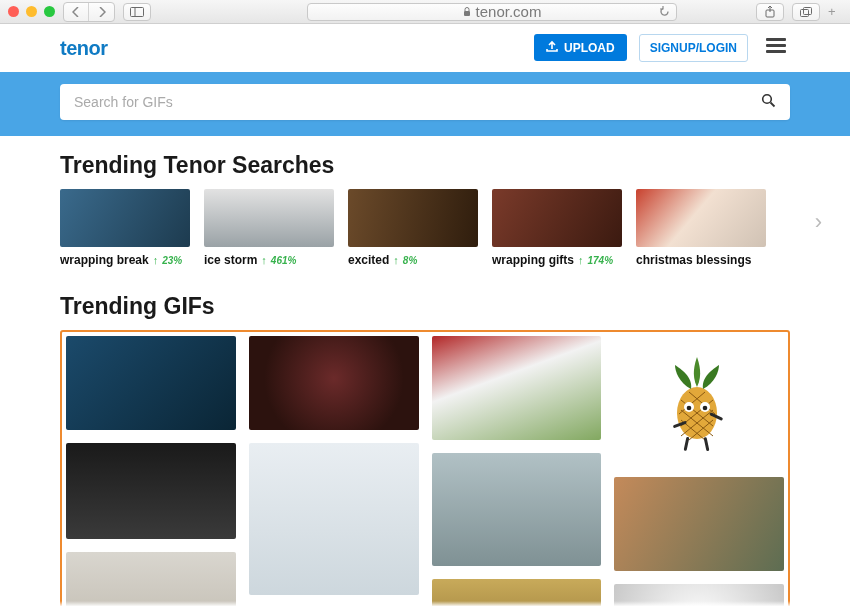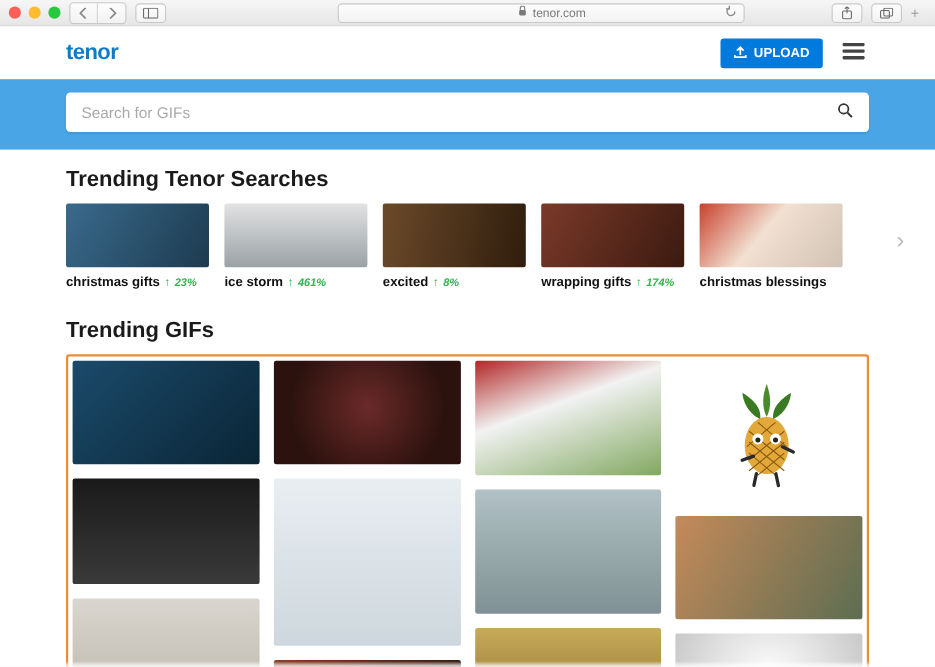--- a/index.html
+++ b/index.html
@@ -8,41 +8,41 @@
   .chrome { height:24px; background:linear-gradient(#f6f6f6,#e6e6e6); border-bottom:1px solid #cfcfcf; display:flex; align-items:center; padding:0 8px; gap:8px;}
   .dots { display:flex; gap:7px;}
   .dot { width:11px; height:11px; border-radius:50%; }
   .dot.red{background:#ff5f57;} .dot.yellow{background:#febc2e;} .dot.green{background:#28c840;}
   .nav-group{display:flex;border:1px solid #c9c9c9;border-radius:4px;overflow:hidden;background:linear-gradient(#fdfdfd,#f2f2f2);}
   .nav-btn{width:25px;height:18px;display:flex;align-items:center;justify-content:center;border-right:1px solid #d4d4d4;color:#888;}
   .nav-btn:last-child{border-right:none;}
   .nav-btn svg{width:8px;height:10px;}
   .toolbar-btn{width:28px;height:18px;border:1px solid #c9c9c9;border-radius:4px;background:linear-gradient(#fdfdfd,#f2f2f2);display:flex;align-items:center;justify-content:center;color:#6a6a6a;}
   .spacer{flex:0 0 140px;}
-  .addr{flex:1;max-width:370px;height:18px;border:1px solid #c9c9c9;border-radius:4px;background:linear-gradient(#fdfdfd,#f2f2f2);display:flex;align-items:center;justify-content:center;gap:5px;font-size:11px;color:#7a7a7a;position:relative;padding-left:20px;}
+  .addr{flex:1;max-width:370px;height:18px;border:1px solid #c9c9c9;border-radius:4px;background:linear-gradient(#fdfdfd,#f2f2f2);display:flex;align-items:center;justify-content:center;gap:5px;font-size:15px;color:#7a7a7a;position:relative;padding-left:20px;}
   .addr .refresh{position:absolute;right:6px;color:#8a8a8a;}
   .chrome-right{margin-left:auto;display:flex;gap:8px;}
   .tab-add{width:14px;color:#9a9a9a;display:flex;align-items:center;}
   
   .page{height:582px;overflow-y:hidden;background:#fff;position:relative;}
   .top{}
   .navbar{display:flex;align-items:center;padding:6px 60px 6px 60px;height:48px;}
   .logo{font-size:20px;font-weight:600;letter-spacing:-.5px;color:#107bc4;}
   .nav-right{margin-left:auto;display:flex;align-items:flex-start;gap:12px;}
   .upload{background:#007add;color:#fff;border:none;border-radius:3px;padding:6px 12px;font-size:12px;font-weight:600;display:flex;align-items:center;gap:6px;cursor:pointer;}
   .signup{background:#fff;color:#007add;border:1px solid #b8d7ef;border-radius:3px;padding:6px 10px;font-size:12px;font-weight:600;cursor:pointer;}
   .burger{display:flex;flex-direction:column;gap:3px;cursor:pointer;padding:4px;margin-left:2px;}
   .burger span{width:20px;height:3px;background:#444;border-radius:1px;}
   .searchwrap{background:#49a5e6;padding:12px 60px 16px;}
   .searchbar{background:#fff;border-radius:4px;display:flex;align-items:center;height:36px;padding:0 14px;box-shadow:0 1px 2px rgba(0,0,0,.08);}
   .searchbar input{flex:1;border:none;outline:none;font-size:14px;color:#737373;background:transparent;}
   .searchbar input::placeholder{color:#aaa;}
   .searchbar .mag{color:#333;cursor:pointer;}
   .content{padding:16px 60px 0;}
-  h2.section{font-size:20px;font-weight:700;color:#1a1a1a;margin-bottom:10px;}
+  h2.section{font-size:23px;font-weight:700;color:#1a1a1a;margin-bottom:10px;}
   .trending-row{display:flex;gap:14px;position:relative;margin-bottom:26px;}
   .trend-card{width:130px;cursor:pointer;}
   .trend-thumb{width:130px;height:58px;border-radius:2px;background:#888;}
   .trend-label{display:flex;align-items:baseline;gap:4px;margin-top:6px;font-size:12px;}
   .trend-name{font-weight:700;color:#111;}
   .trend-arrow{color:#37b24d;font-weight:700;font-size:11px;}
   .trend-pct{color:#37b24d;font-size:10px;font-weight:600;font-style:italic;}
   .row-next{position:absolute;right:-32px;top:20px;color:#bbb;font-size:22px;cursor:pointer;}
   .gif-frame{border:2px solid #ee8a2f;border-radius:3px;padding:4px;display:flex;gap:13px;}
   .gif-col{display:flex;flex-direction:column;gap:13px;flex:1;}
@@ -132,20 +132,21 @@
     <div class="navbar">
       <div class="logo">tenor</div>
       <div class="nav-right">
         <button class="upload">
           <span><svg width="12" height="12" viewBox="0 0 12 12">
                 <path d="M6 9V2M3 5l3-3 3 3" fill="none" stroke="#fff" stroke-width="1.6"></path>
                 <path d="M1 9v2h10V9" fill="none" stroke="#fff" stroke-width="1.6"></path>
               </svg></span>
           <span>UPLOAD</span>
         </button>
+        <button class="signup">SIGNUP/LOGIN</button>
         <div class="burger">
             <span></span>
             <span></span>
             <span></span>
           </div>
       </div>
     </div>
     <div class="searchwrap">
       <div class="searchbar">
         <input type="text" placeholder="Search for GIFs" style="">
@@ -156,21 +157,21 @@
       </div>
     </div>
   </div>
 
   <div class="content">
     <h2 class="section">Trending Tenor Searches</h2>
     <div class="trending-row" id="trending-row">
       <div class="trend-card">
           <div class="trend-thumb t0"></div>
           <div class="trend-label">
-            <span class="trend-name">christmas gifts</span>
+            <span class="trend-name">wrapping break</span>
             <span class="trend-arrow">↑</span>
             <span class="trend-pct">23%</span>
           </div>
         </div>
         <div class="trend-card">
           <div class="trend-thumb t1"></div>
           <div class="trend-label">
             <span class="trend-name">ice storm</span>
             <span class="trend-arrow">↑</span>
             <span class="trend-pct">461%</span>

